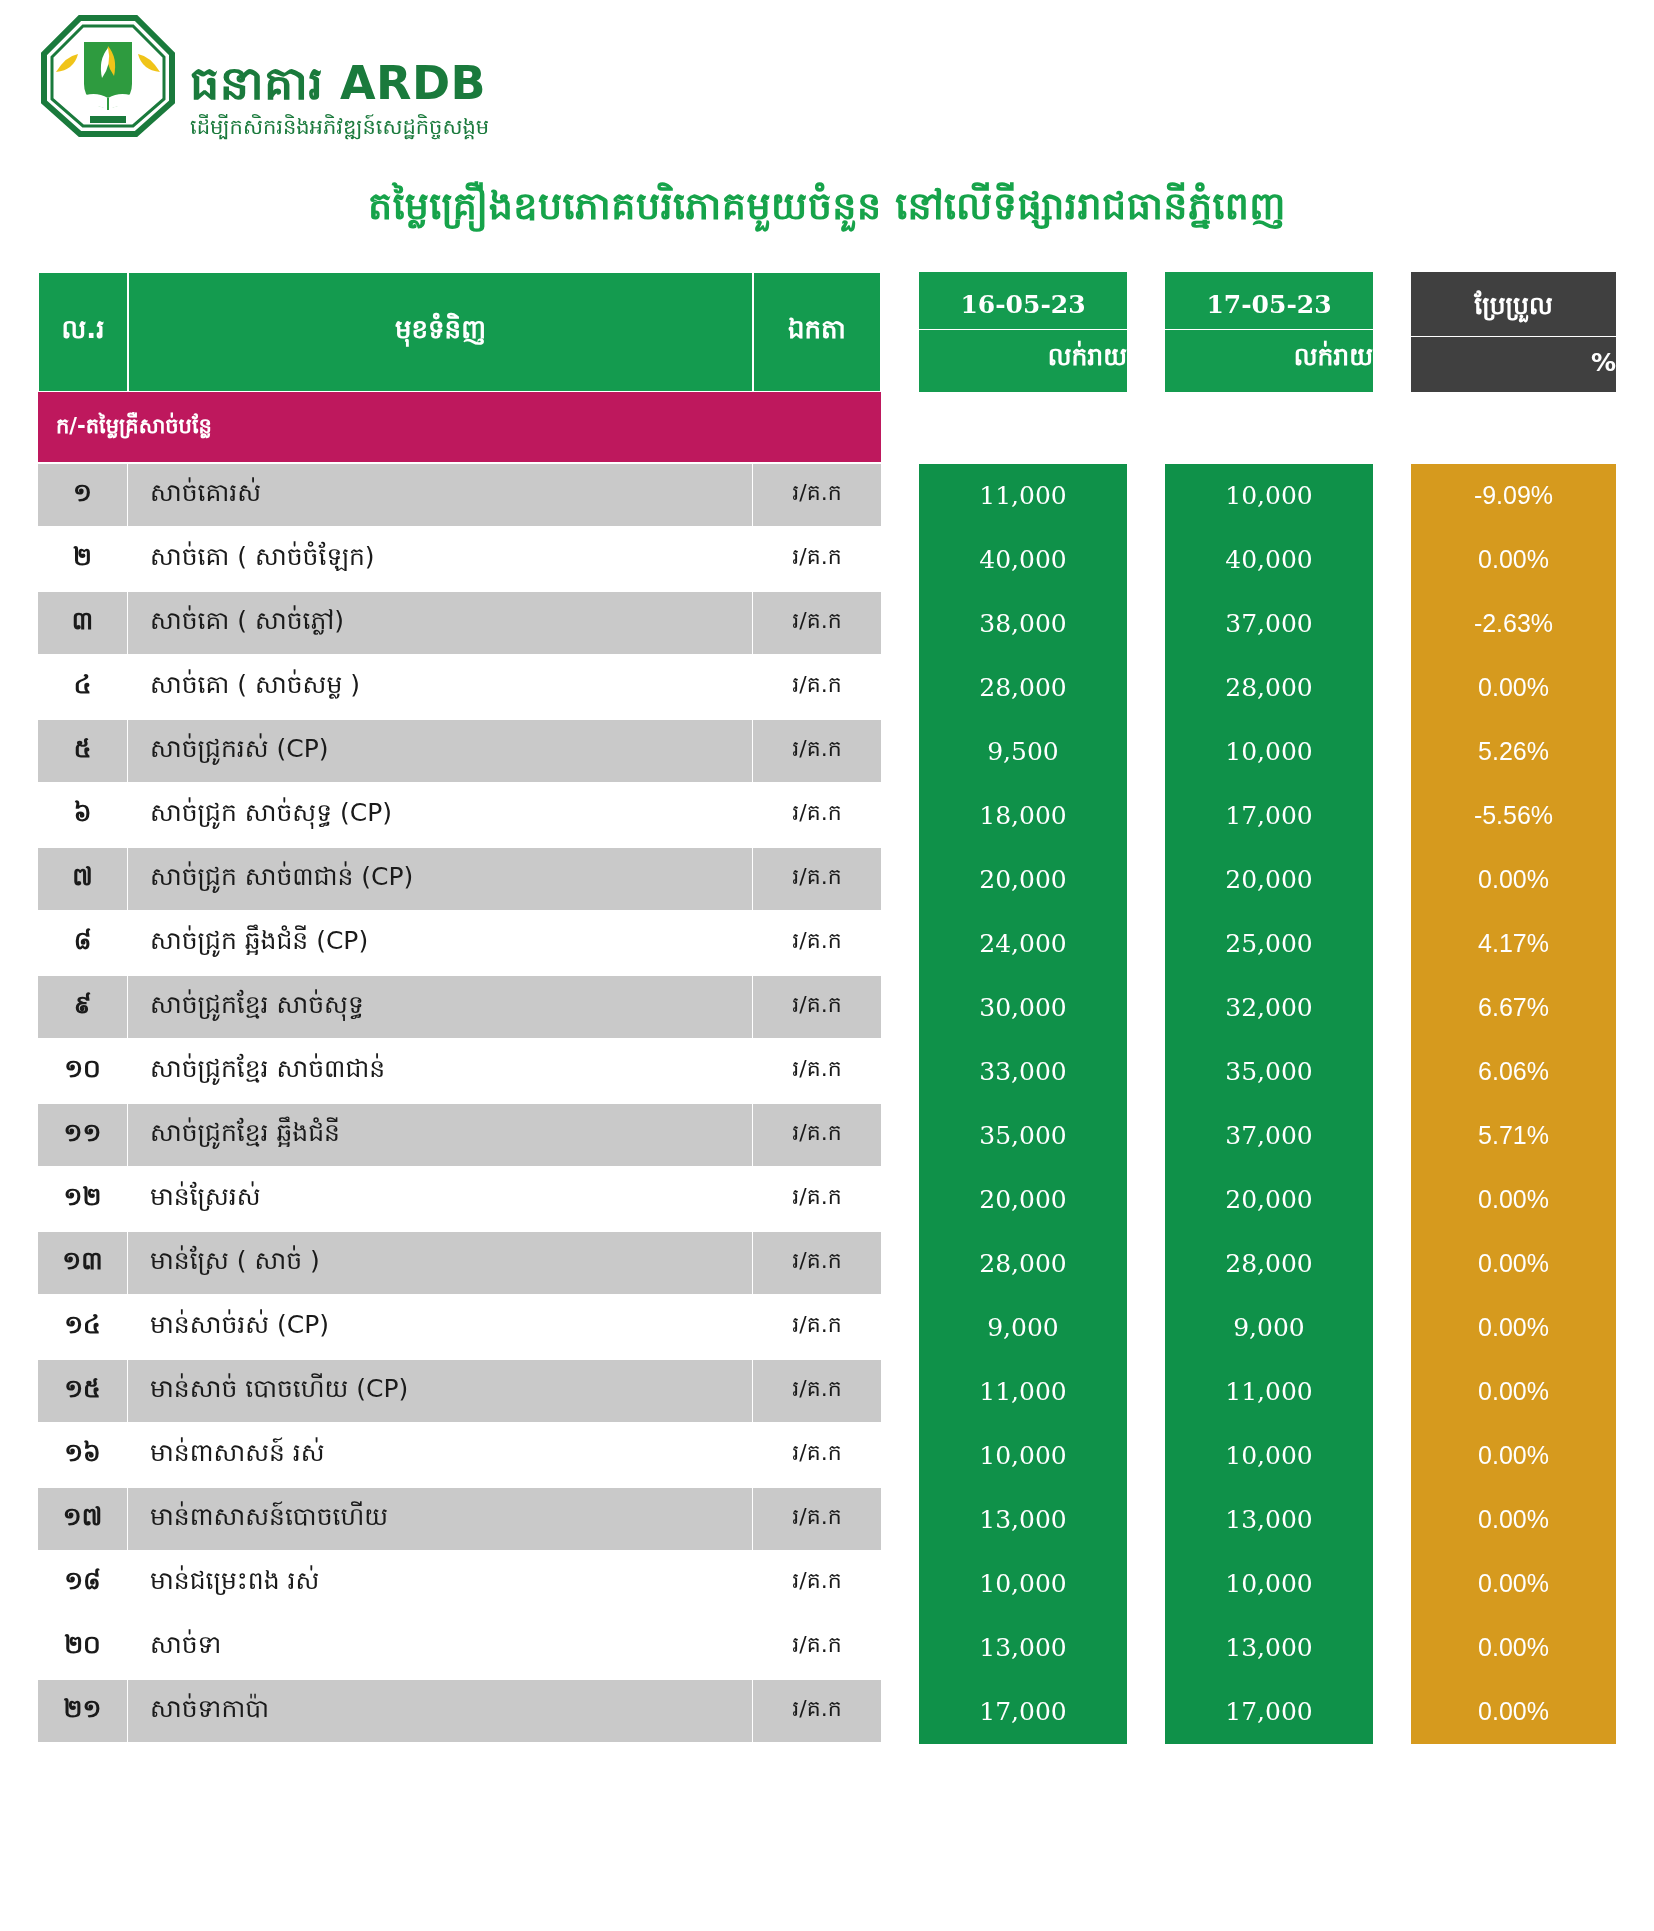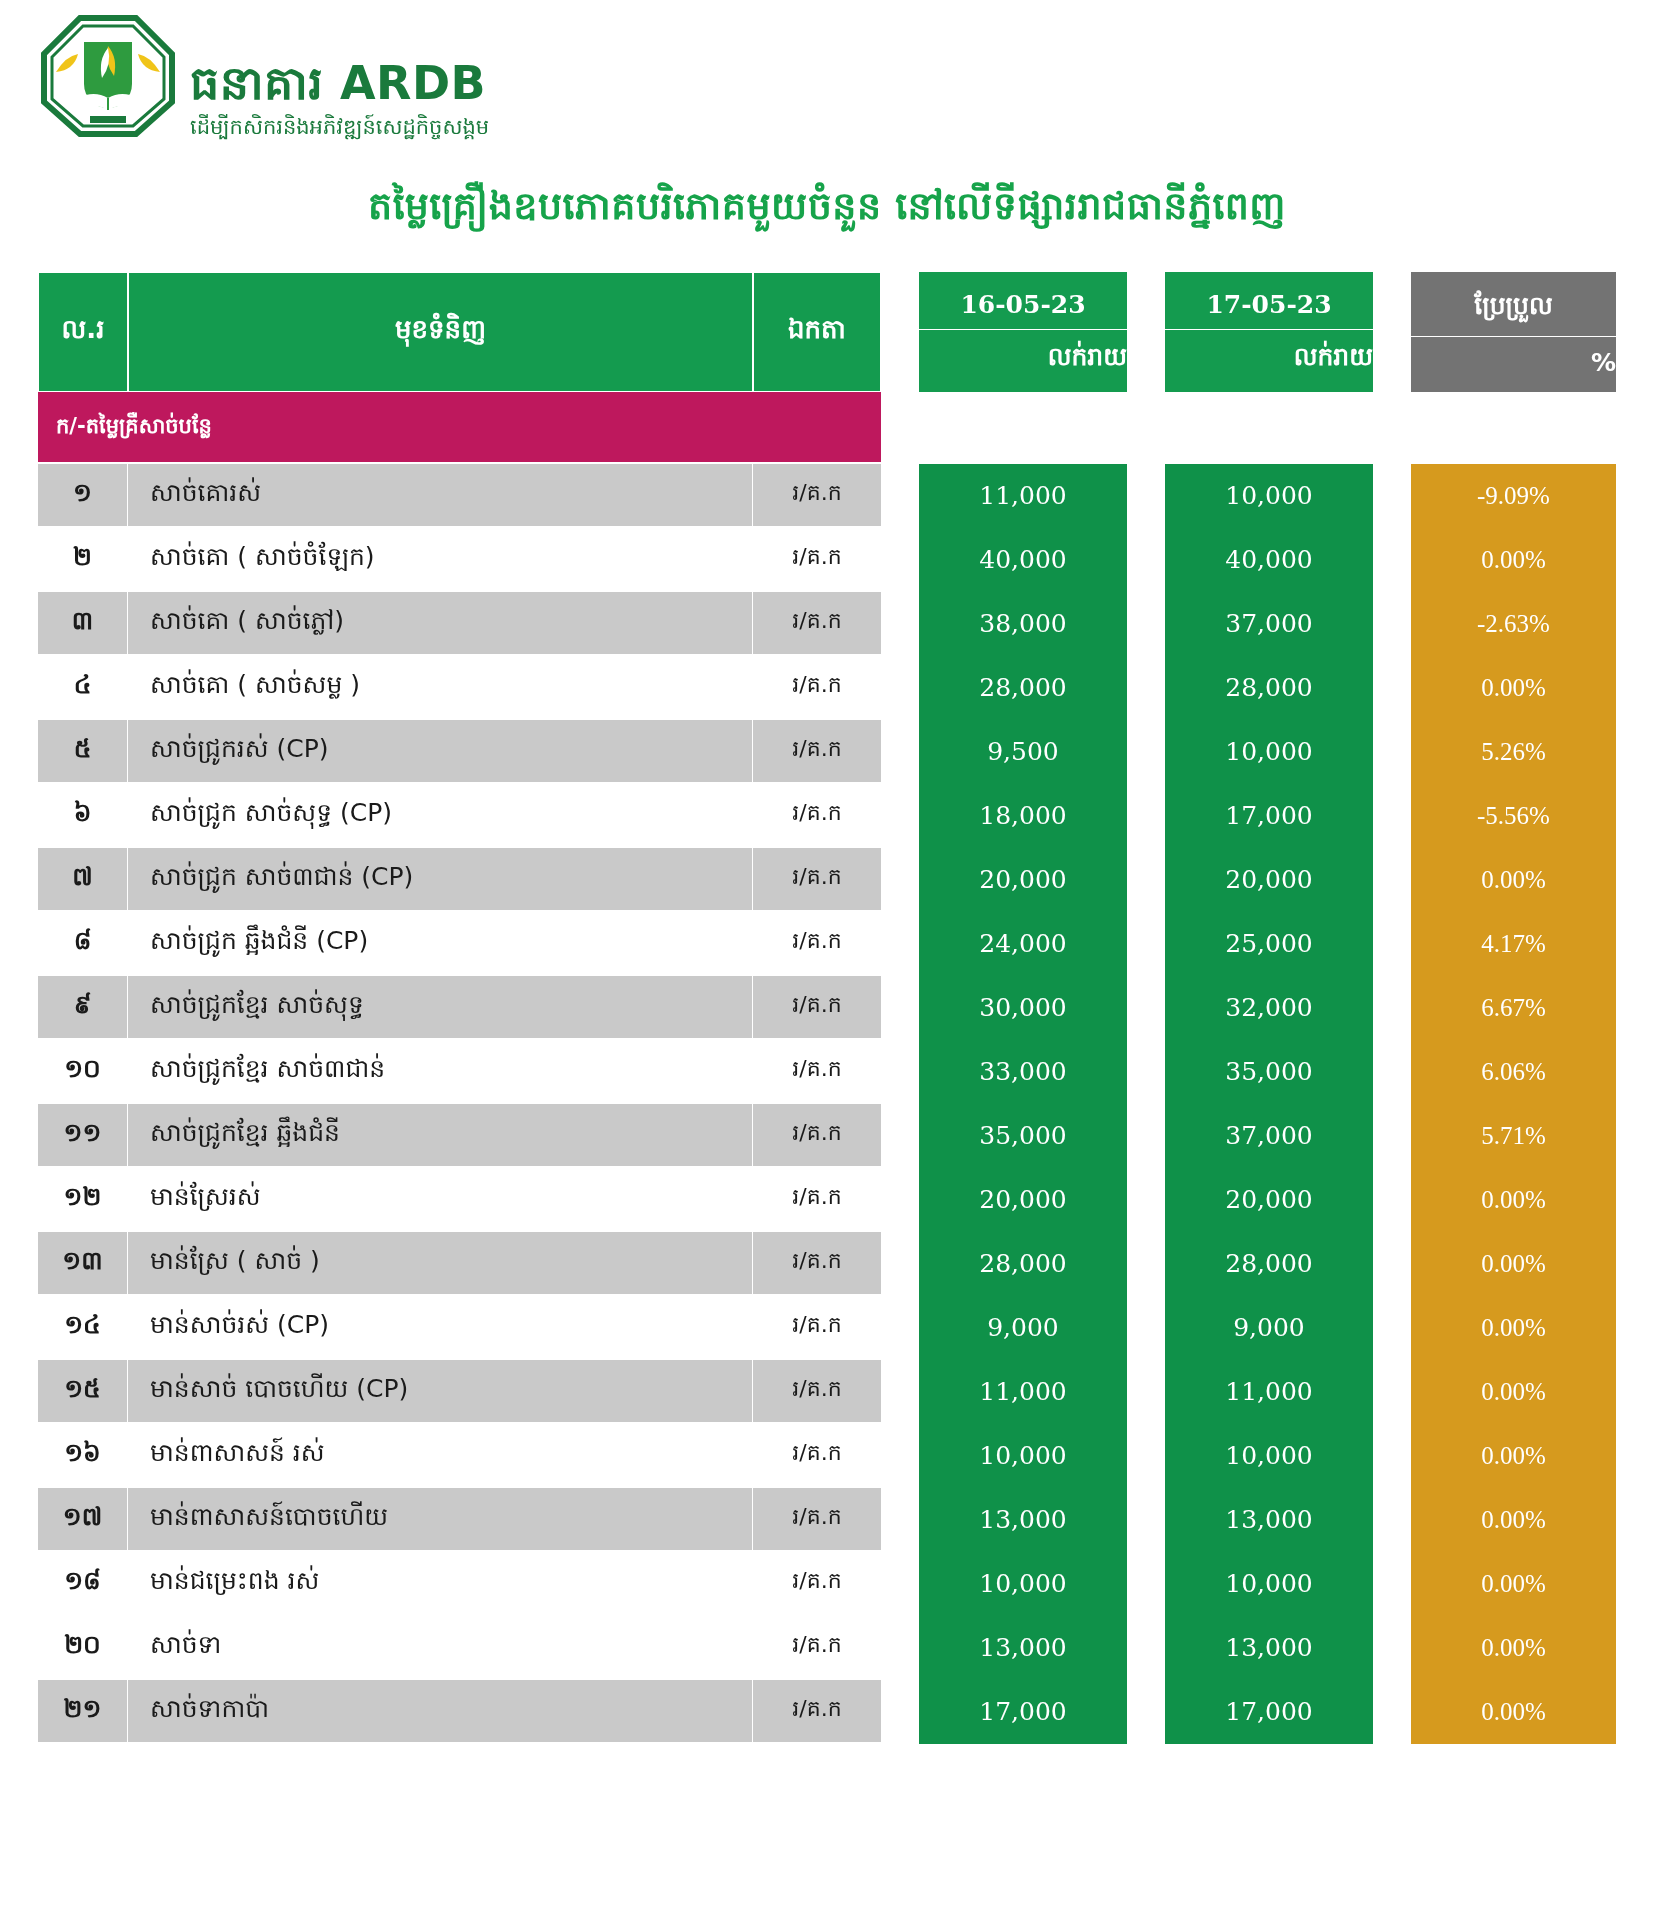--- a/index.html
+++ b/index.html
@@ -96,21 +96,21 @@
     padding: 0 4px;
   }
   th.h-date {
     background: #149b4f;
     color: #ffffff;
     padding: 0;
     vertical-align: middle;
     height: 118px;
   }
   th.h-pct {
-    background: #737373;
+    background: #404040;
     color: #ffffff;
     padding: 0;
     vertical-align: middle;
     height: 118px;
   }
   .hdr-top {
     font-size: 25px;
     font-weight: bold;
     text-align: center;
     padding: 12px 0 10px 0;
@@ -171,21 +171,21 @@
     text-align: center;
     font-size: 25px;
     font-family: "DejaVu Serif", "Liberation Serif", serif;
     border-bottom: 1px solid #0f9149;
   }
   td.c-pct-cell {
     background: #d69a1e;
     color: #ffffff;
     text-align: center;
     font-size: 25px;
-    font-family: Liberation Serif, serif;
+    font-family: Liberation Sans, sans-serif;
     border-bottom: 1px solid #d69a1e;
   }
   
   tr.section-row td.c-val,
   tr.section-row td.c-pct-cell { background: #ffffff; border: none; }
 </style>
 </head>
 <body>
 
 <div class="header">

